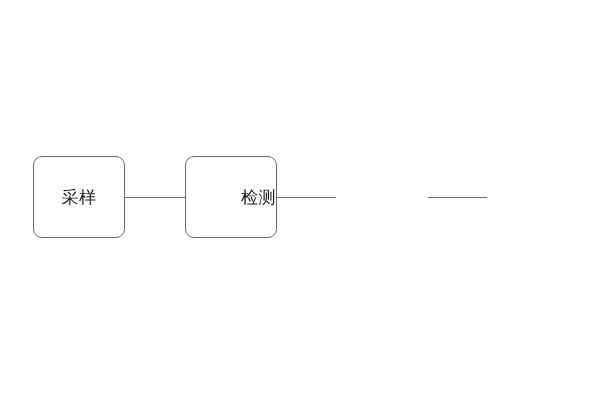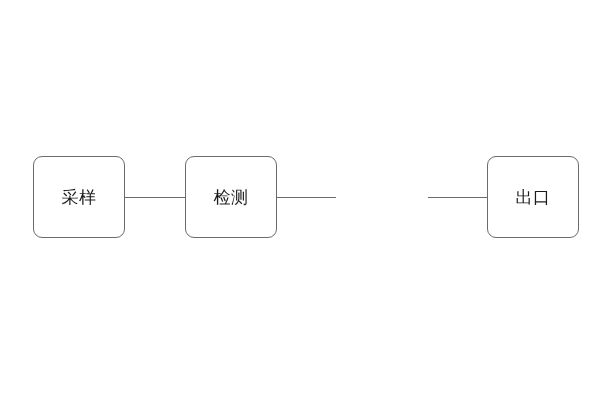--- a/index.html
+++ b/index.html
@@ -38,21 +38,21 @@
   .node-label {
     font-family: "DejaVu Sans", "Liberation Sans", sans-serif;
     font-size: 17px;
     line-height: 1;
     color: #1a1a1a;
     letter-spacing: 0.5px;
     white-space: nowrap;
     user-select: none;
   }
   .node-1 { left: 33px;  top: 156px; }
-  .node-2 { left: 185px; top: 156px; }
+  .node-2 { left: 185px; top: 156px; justify-content: flex-end; }
   .node-3 { left: 336px; top: 156px; }
   .node-4 { left: 487px; top: 156px; }
 
   .connector {
     position: absolute;
     height: 0;
     border-top: 1.5px solid #6b6b6b;
     top: 196.5px;
     z-index: 1;
   }
@@ -72,18 +72,15 @@
 
     <div class="node node-1">
       <span class="node-label">采样</span>
     </div>
 
     <div class="node node-2">
       <span class="node-label">检测</span>
     </div>
 
 
-    <div class="node node-4">
-      <span class="node-label">出口</span>
-    </div>
 
   </div>
 </div>
 
 </body></html>

